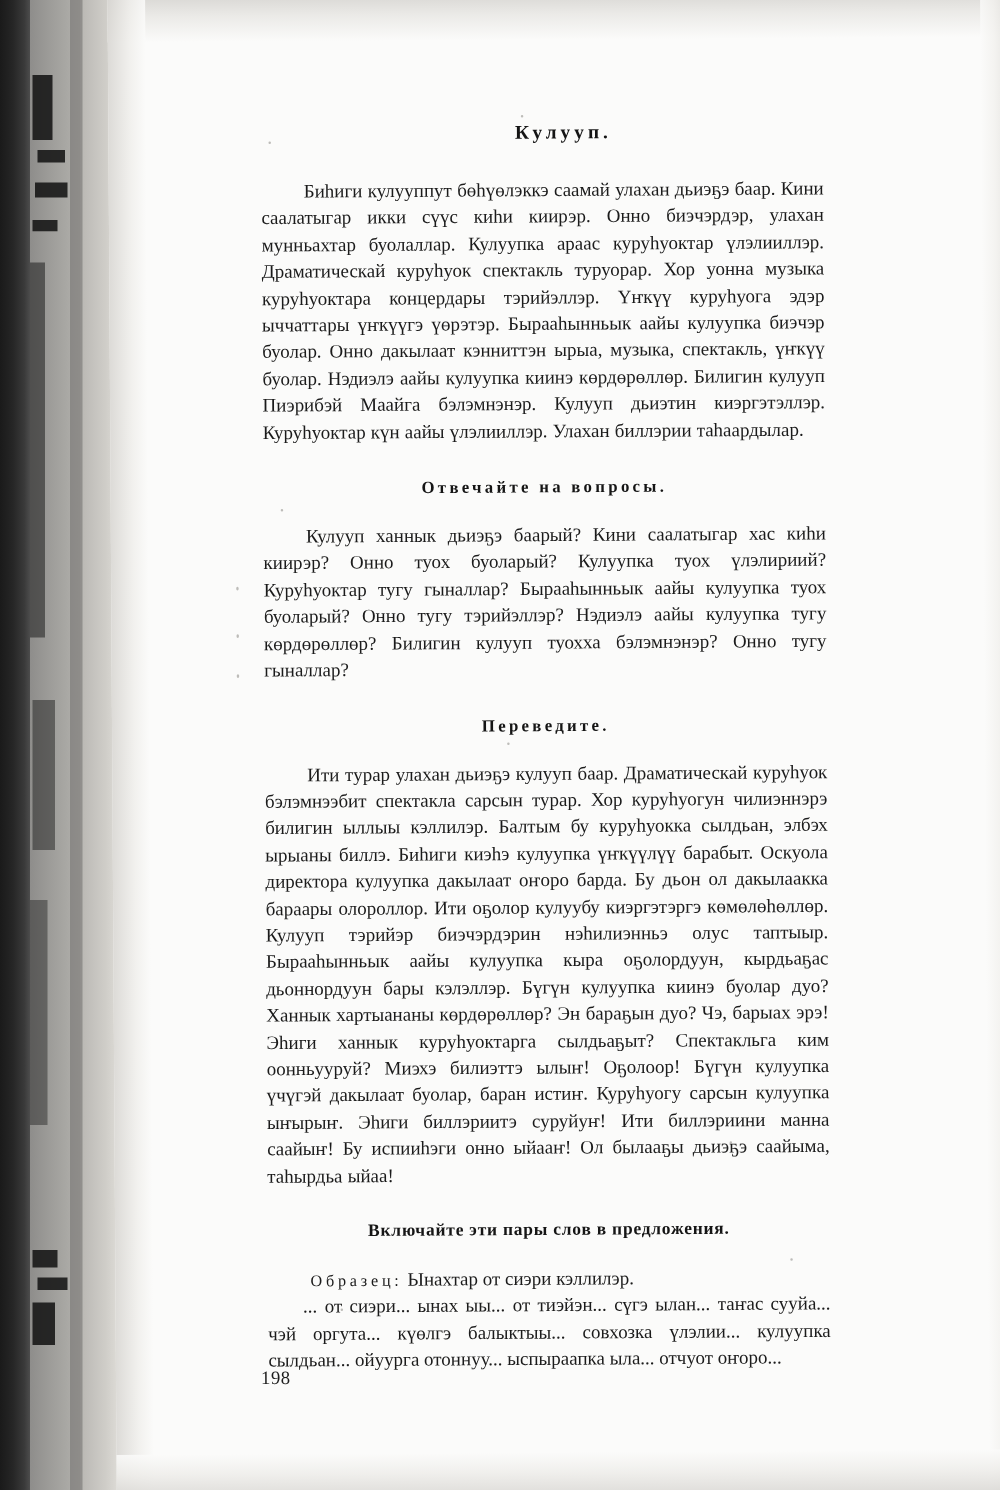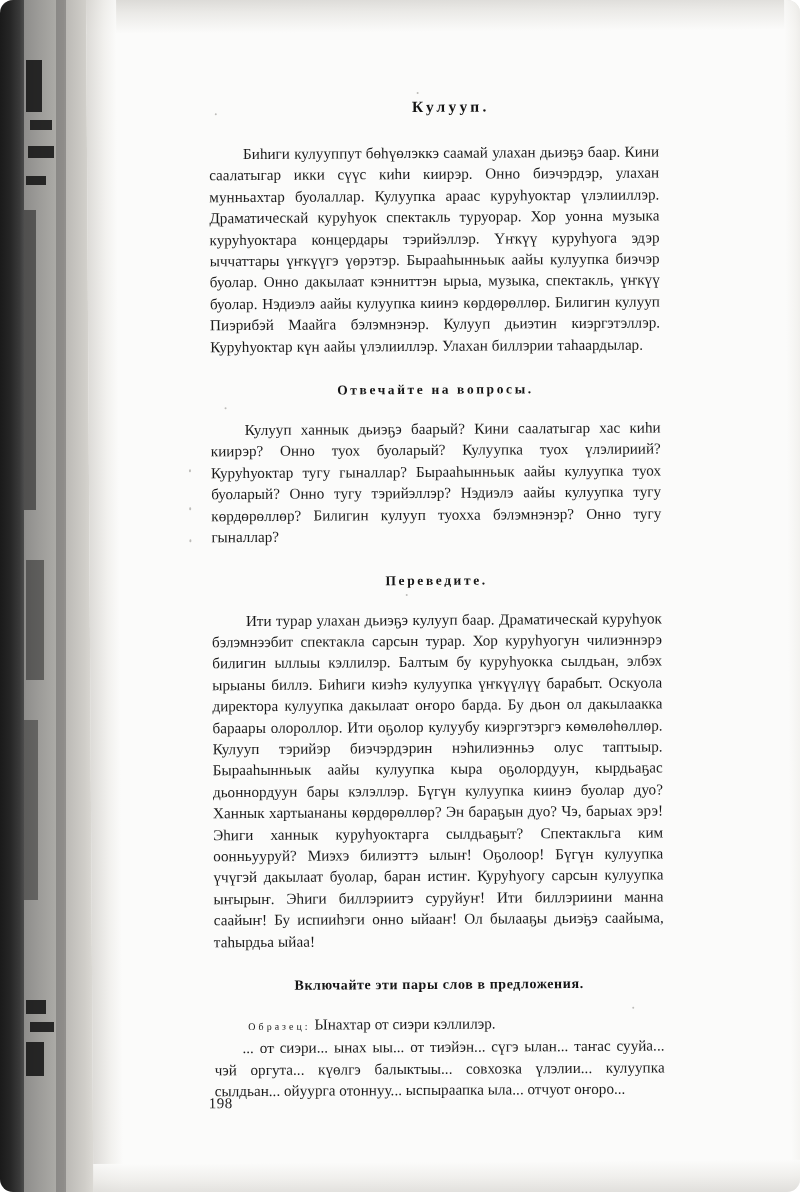--- a/index.html
+++ b/index.html
@@ -14,21 +14,20 @@
     font-family: "Liberation Serif", "DejaVu Serif", serif;
   }
 
   
   #scan {
     position: relative;
     width: 800px;
     height: 1192px;
     background: #f2f1ef;
     overflow: hidden;
-    border-radius: 13px;
   }
 
   
   .gutter-black {
     position: absolute;
     left: 0; top: 0;
     width: 26px; height: 1192px;
     background: linear-gradient(90deg,#1a1a1a 0%, #262626 40%, #3a3a3a 75%, #555 100%);
   }
   .gutter-grey {
@@ -137,21 +136,21 @@
 
   .sample-line {
     margin: 0;
     font-size: 15.2px;
     line-height: 21.4px;
     color: #1b1b1b;
     text-indent: 34px;
   }
   .sample-label {
     letter-spacing: 3px;
-    font-size: 10px;
+    font-size: 13px;
   }
   .pairs-line {
     margin: 0;
     font-size: 15.2px;
     line-height: 21.4px;
     text-align: justify;
     text-align-last: left;
     text-indent: 28px;
     color: #1b1b1b;
   }

